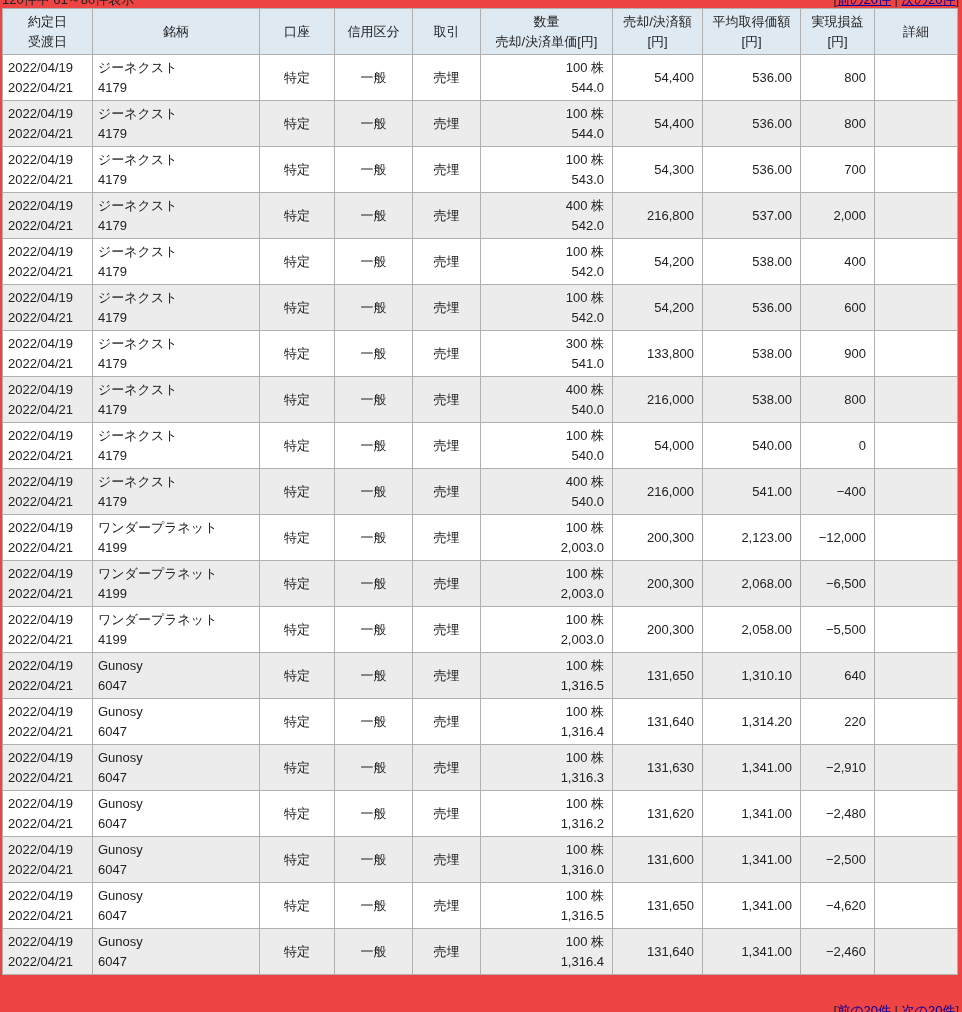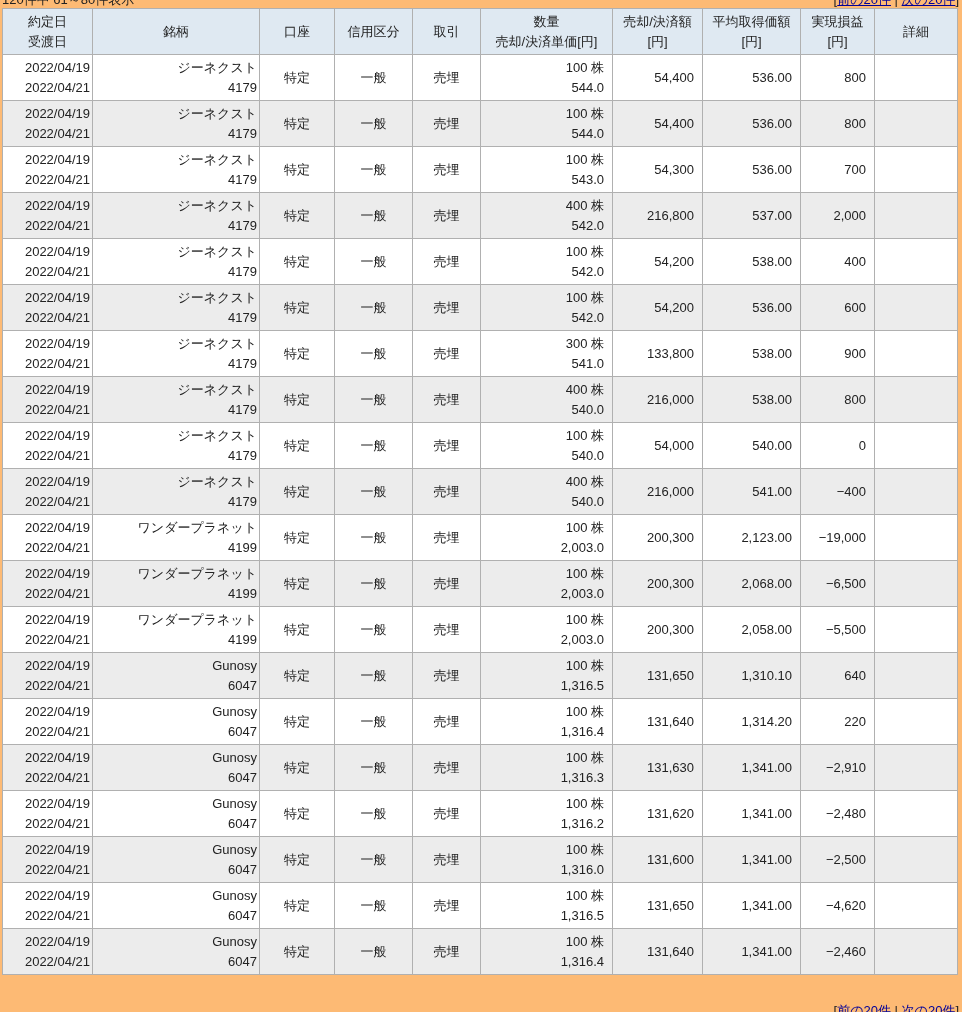--- a/index.html
+++ b/index.html
@@ -3,21 +3,21 @@
 <meta charset="utf-8">
 <style>
   * { margin:0; padding:0; box-sizing:border-box; }
   html,body { background:#ffffff; }
   body {
     font-family:"Liberation Sans","DejaVu Sans",sans-serif;
     font-size:13px; color:#222222;
   }
   .page {
     position:relative; width:962px; height:1012px;
-    overflow:hidden; background:#fdba74;
+    overflow:hidden; background:#ef4444;
   }
   
   .results-count {
     position:absolute; top:-7px; left:2px;
     font-size:13px; line-height:14px; color:#222; white-space:nowrap;
   }
   .pager { white-space:nowrap; font-size:13px; line-height:14px; color:#222; }
   .pager-top { position:absolute; top:-7px; right:3px; }
   .pager-bottom { position:absolute; top:1004px; right:3px; }
   .pager a { color:#000099; text-decoration:underline; cursor:pointer; }
@@ -36,21 +36,21 @@
     vertical-align:middle;
     height:46px;
   }
   .pl-table th {
     background:#dfe9f2;
     text-align:center;
     padding:1px 2px;
   }
   .pl-table td { background:#ffffff; }
   .pl-table tbody tr:nth-child(even) td { background:#ececec; }
-  td.al { text-align:right;  padding:1px 2px 1px 5px; }
+  td.al { text-align:left;  padding:1px 2px 1px 5px; }
   td.ac { text-align:center; padding:1px 2px; }
   td.ar { text-align:right; padding:1px 8px 1px 2px; }
 </style>
 </head>
 <body>
 
 <div class="page">
 
   <div class="results-count">120件中 61～80件表示</div>
 
@@ -208,21 +208,21 @@
         </tr>
         <tr>
           <td class="al">2022/04/19<br>2022/04/21</td>
           <td class="al">ワンダープラネット<br>4199</td>
           <td class="ac">特定</td>
           <td class="ac">一般</td>
           <td class="ac">売埋</td>
           <td class="ar">100 株<br>2,003.0</td>
           <td class="ar">200,300</td>
           <td class="ar">2,123.00</td>
-          <td class="ar">−19,000</td>
+          <td class="ar">−12,000</td>
           <td class="ac"></td>
         </tr>
         <tr>
           <td class="al">2022/04/19<br>2022/04/21</td>
           <td class="al">ワンダープラネット<br>4199</td>
           <td class="ac">特定</td>
           <td class="ac">一般</td>
           <td class="ac">売埋</td>
           <td class="ar">100 株<br>2,003.0</td>
           <td class="ar">200,300</td>

